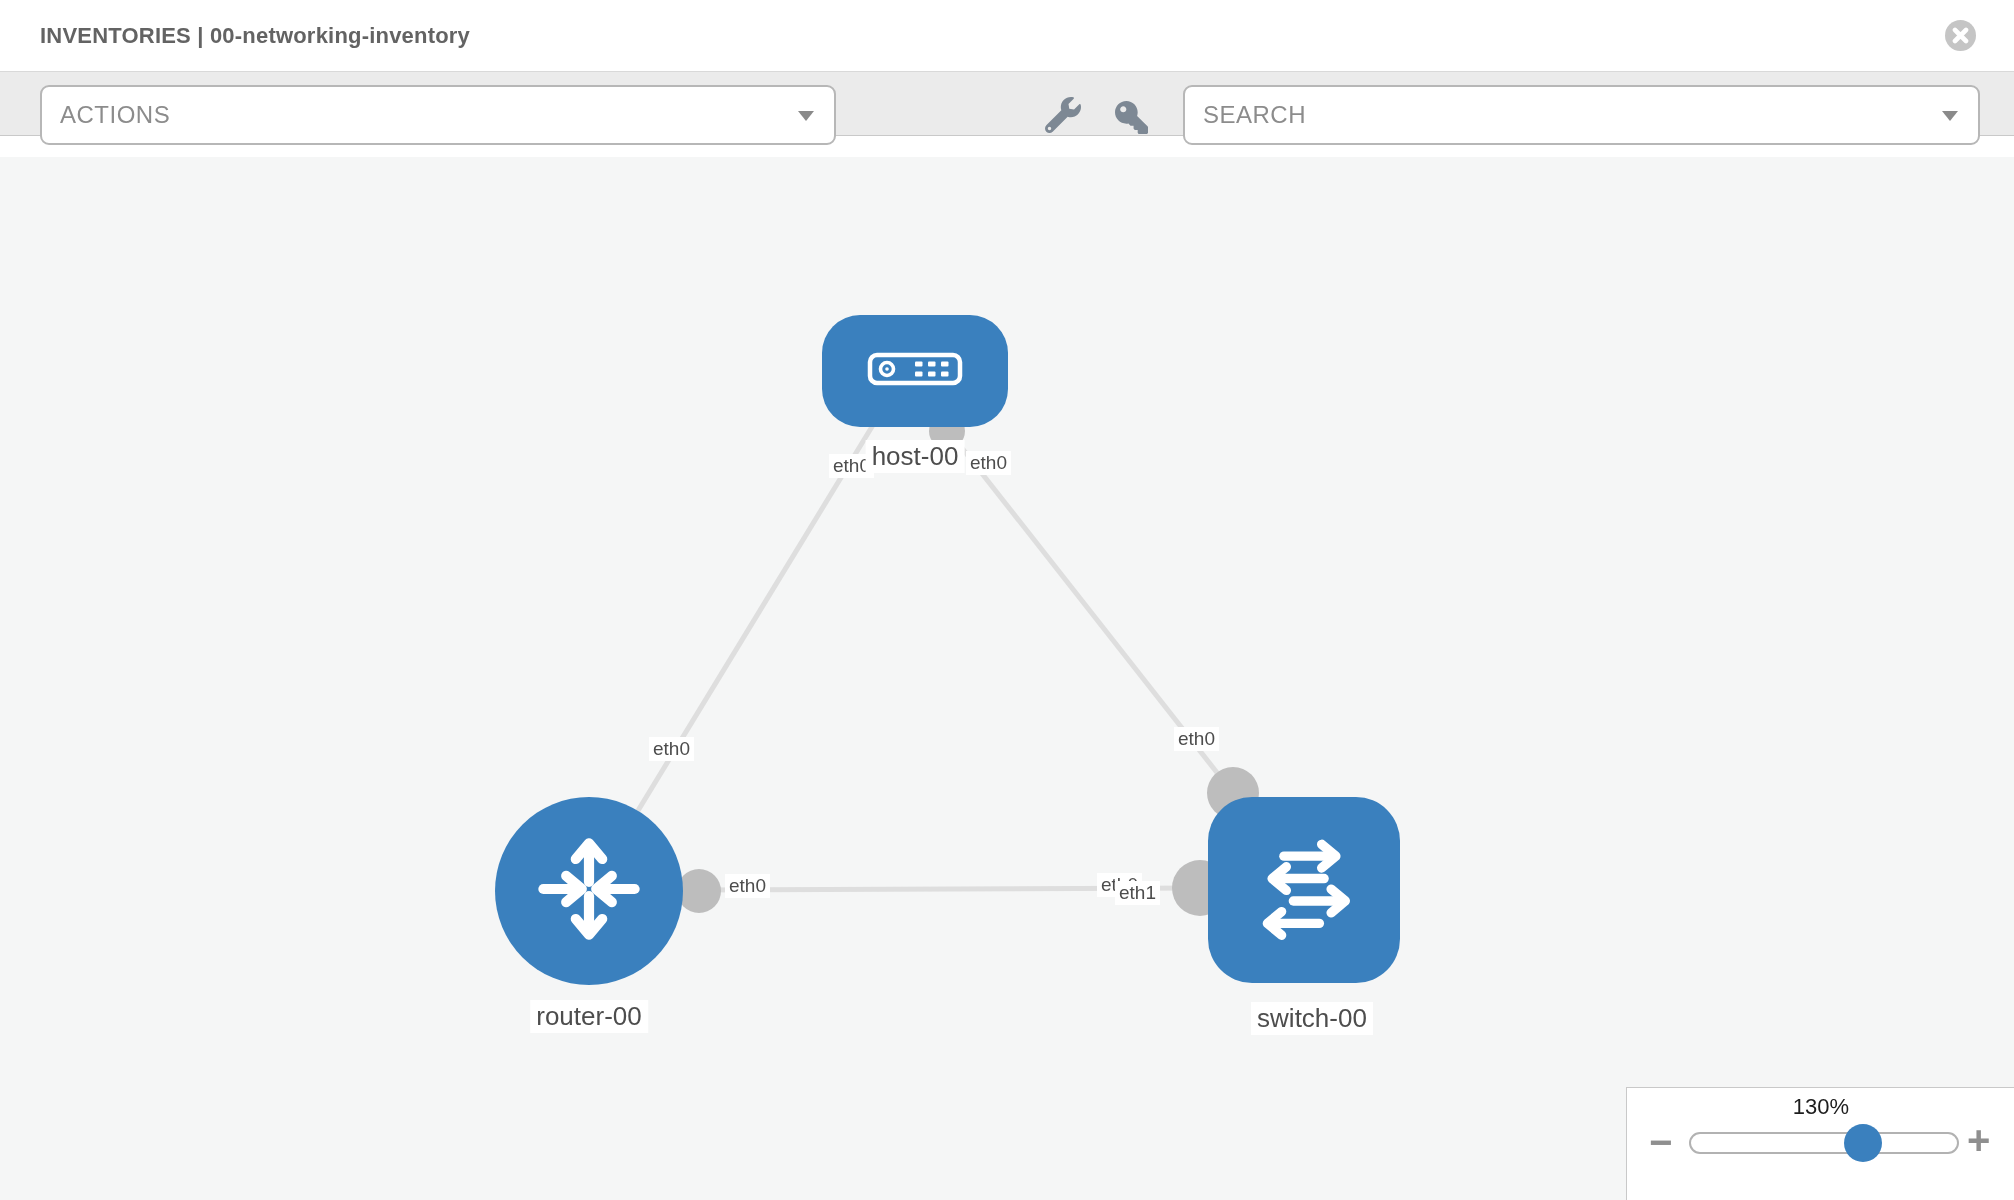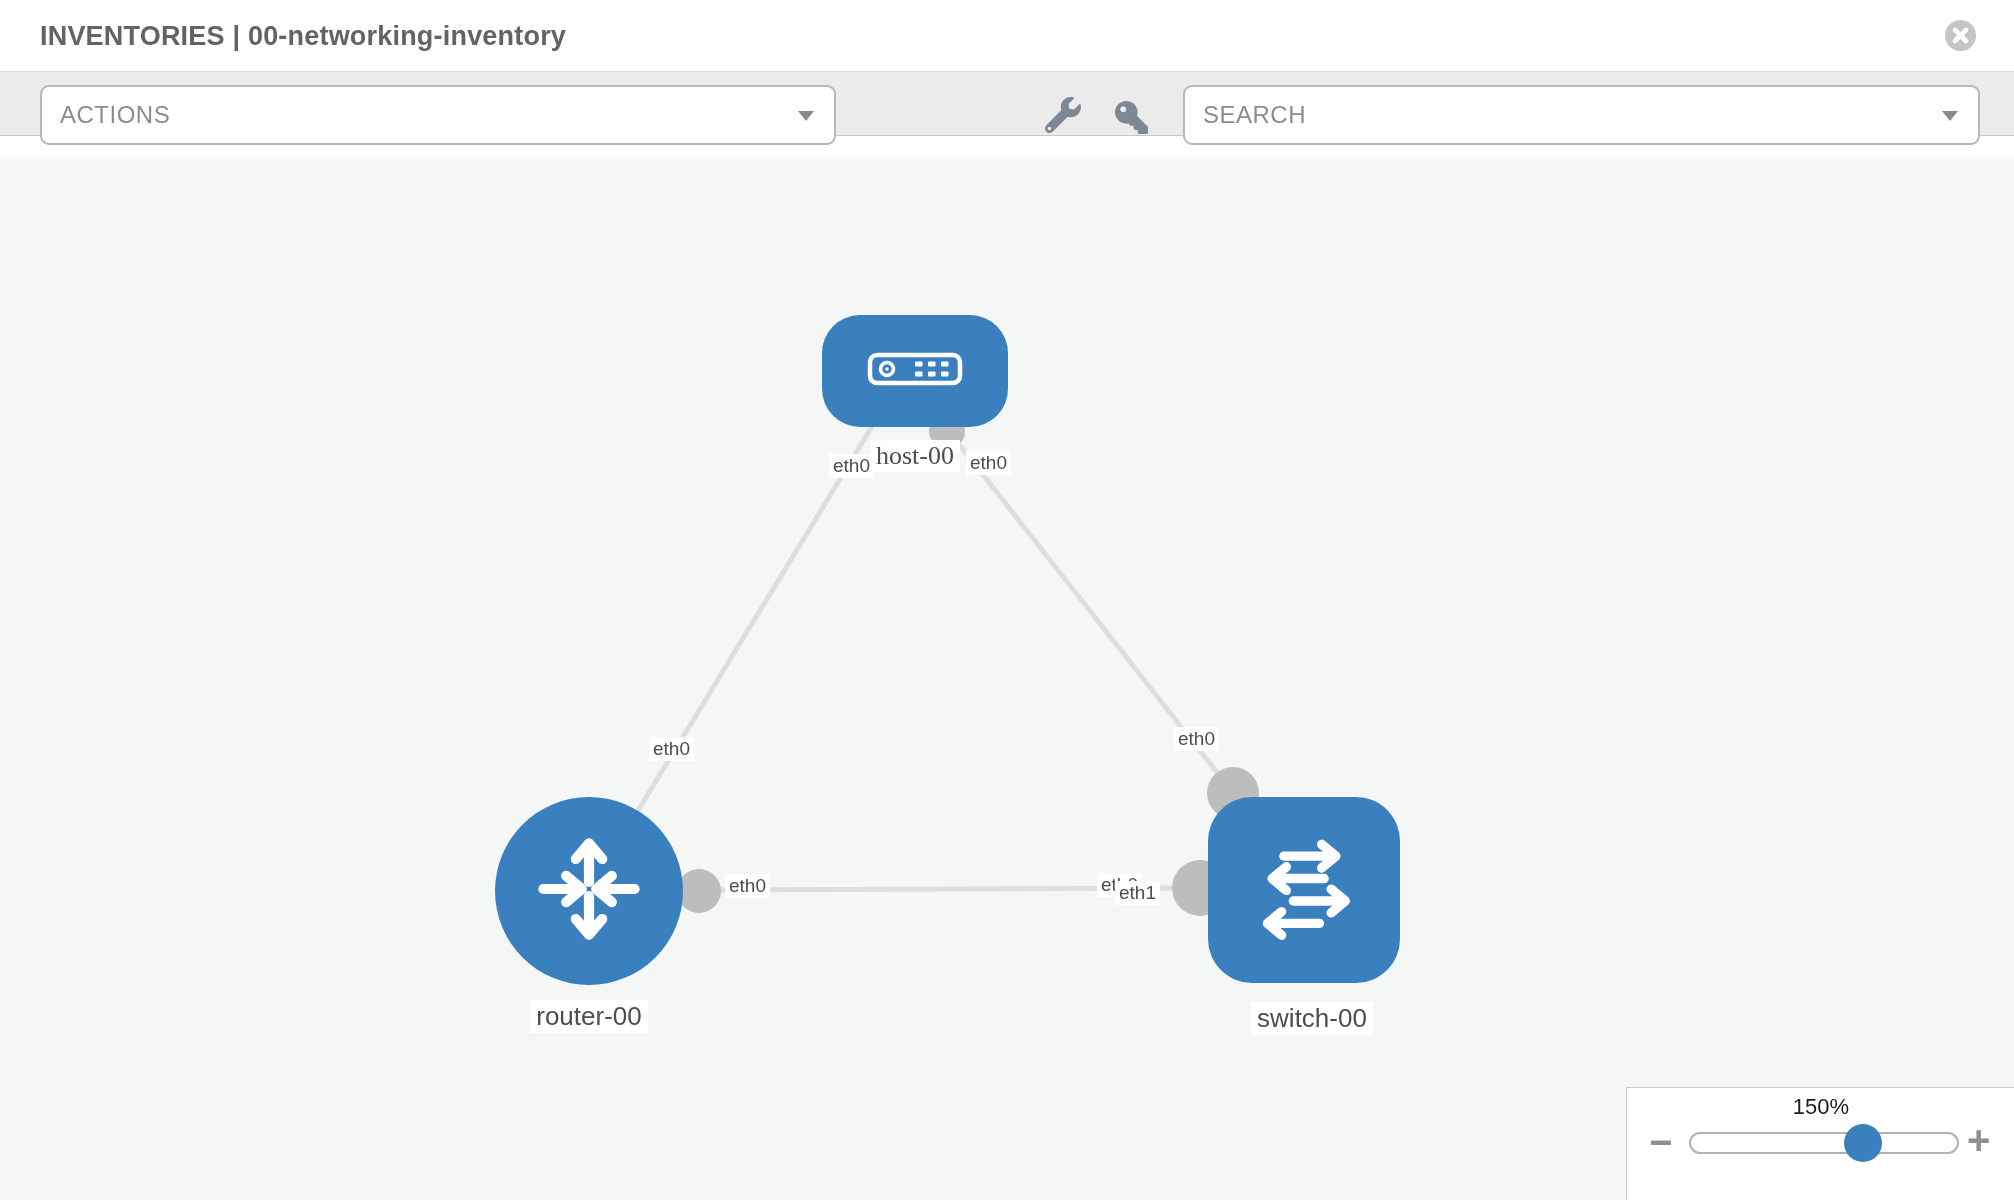--- a/index.html
+++ b/index.html
@@ -4,21 +4,21 @@
 <style>
   * { margin:0; padding:0; box-sizing:border-box; }
   html,body { width:2014px; height:1200px; overflow:hidden; background:#fff;
               font-family:"Liberation Sans","DejaVu Sans",sans-serif; }
   #app { position:relative; width:2014px; height:1200px; }
 
   
   .header { position:absolute; left:0; top:0; width:2014px; height:72px;
             background:#fff; border-bottom:1px solid #d9d9d9; }
   .page-title { position:absolute; left:40px; top:0; height:72px; line-height:72px;
-                font-size:27px; font-weight:bold; color:#636363; letter-spacing:.2px; }
+                font-size:22px; font-weight:bold; color:#636363; letter-spacing:.2px; }
   .close-btn { position:absolute; left:1945px; top:20px; width:31px; height:31px;
                border-radius:50%; background:#c5c5c5; cursor:pointer; }
   .close-btn svg { position:absolute; left:7px; top:7px; }
 
   
   .toolbar { position:absolute; left:0; top:72px; width:2014px; height:64px;
              background:#ebebeb; border-bottom:1px solid #c9c9c9; }
   .select-box { position:absolute; top:13px; height:60px; background:#fff;
                 border:2px solid #b7b7b7; border-radius:9px; cursor:pointer; }
   .select-box .sel-label { position:absolute; left:18px; top:0; line-height:56px;
@@ -42,21 +42,21 @@
   .node-host   { left:822px; top:158px; width:186px; height:112px; border-radius:38px; }
   .node-router { left:495px; top:640px; width:188px; height:188px; border-radius:50%; }
   .node-switch { left:1208px; top:640px; width:192px; height:186px; border-radius:44px; }
 
   .nlabel { position:absolute; background:#fff; color:#4d4d4d; font-size:26px;
             padding:1px 6px; white-space:nowrap; }
   .center-x { transform:translateX(-50%); }
   .iflabel { position:absolute; background:#fff; color:#4d4d4d; font-size:19px;
              padding:1px 4px; white-space:nowrap; }
 
-  .lab-host     { left:915px;  top:283px; z-index:5;font-family:Liberation Serif, serif; }
+  .lab-host     { left:915px;  top:283px; z-index:5; }
   .lab-router   { left:589px;  top:843px; z-index:5; }
   .lab-switch   { left:1304px; top:845px; z-index:5;margin-left:8px; }
   .if-host-left  { left:874px;  top:297px; transform:translateX(-100%); z-index:4; }
   .if-host-right { left:966px;  top:294px; z-index:4; }
   .if-diag-left  { left:649px;  top:580px; }
   .if-diag-right { left:1174px; top:570px; }
   .if-bottom-left{ left:725px;  top:717px; }
   .if-overlap-under { left:1097px; top:716px; z-index:2; }
   .if-overlap-over  { left:1115px; top:724px; z-index:3; }
 
@@ -192,21 +192,21 @@
 
     <div class="iflabel if-host-left">eth0</div>
     <div class="iflabel if-host-right">eth0</div>
     <div class="iflabel if-diag-left">eth0</div>
     <div class="iflabel if-diag-right">eth0</div>
     <div class="iflabel if-bottom-left">eth0</div>
     <div class="iflabel if-overlap-under">eth0</div>
     <div class="iflabel if-overlap-over">eth1</div>
 
     <div class="zoom-panel">
-      <div class="zoom-value">150%</div>
+      <div class="zoom-value">130%</div>
       <div class="zoom-minus">−</div>
       <div class="zoom-track"></div>
       <div class="zoom-thumb"></div>
       <div class="zoom-plus">+</div>
     </div>
 
   </div>
 </div>
 
 </body></html>

